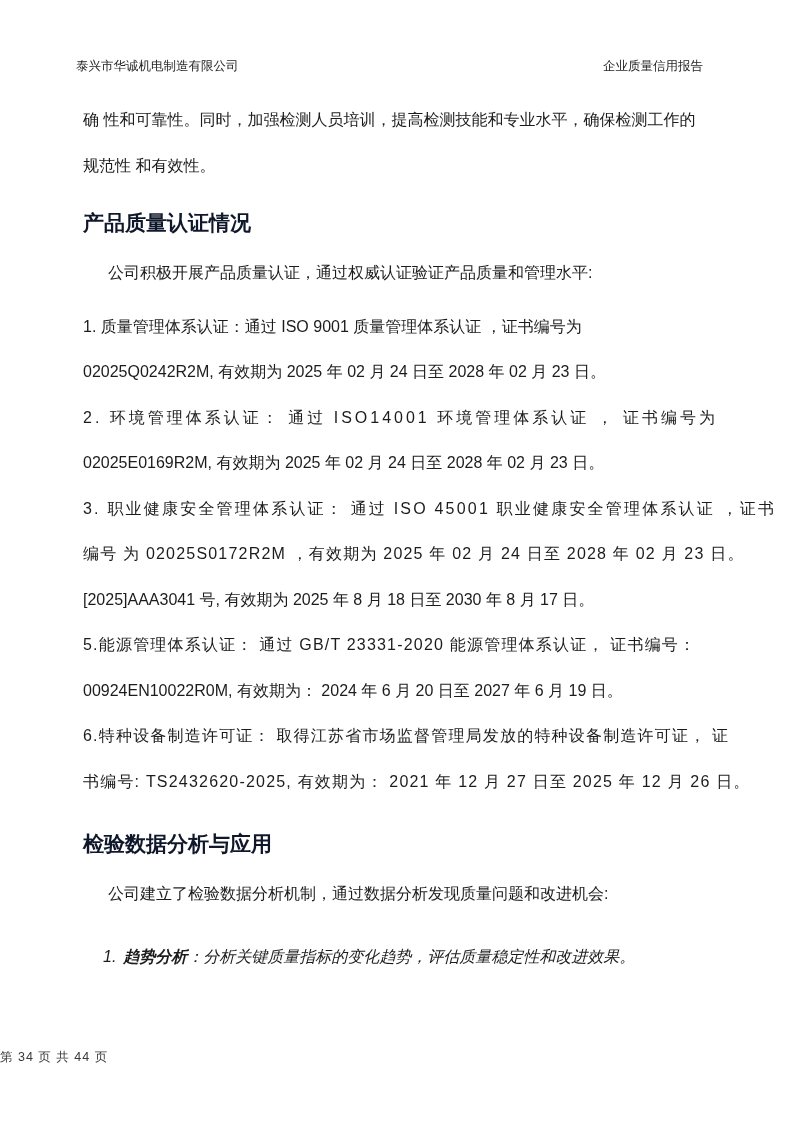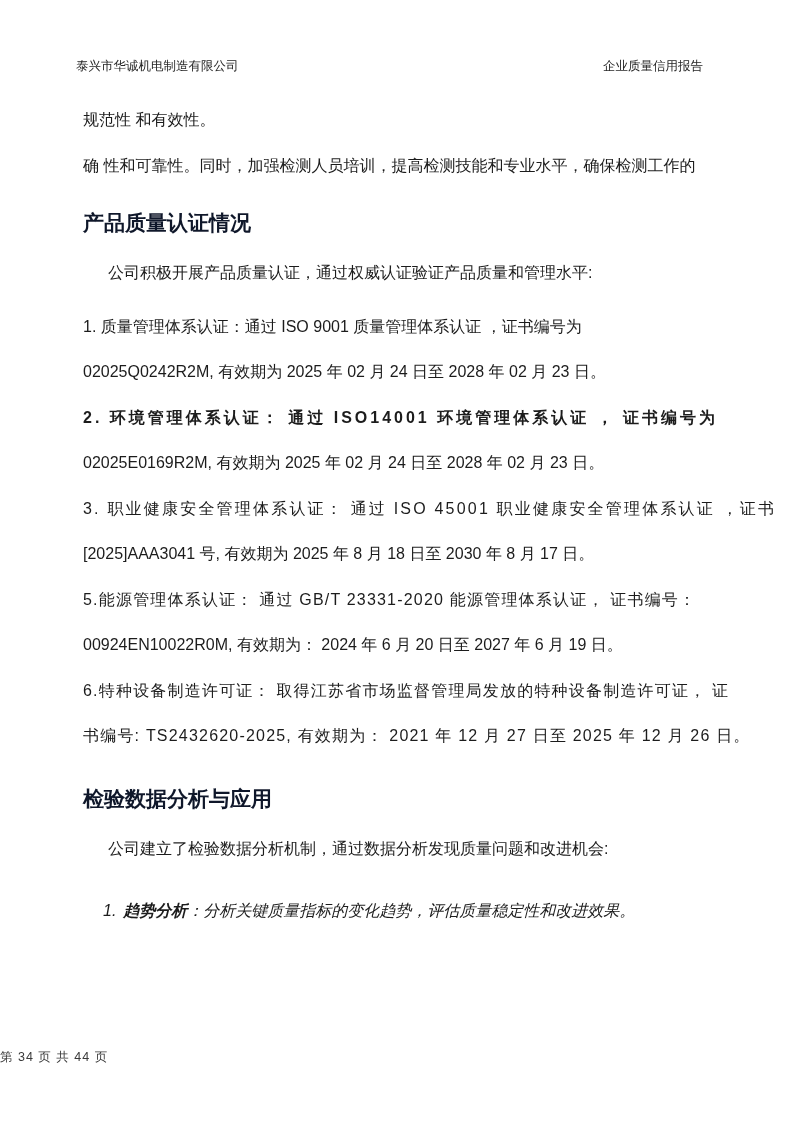--- a/index.html
+++ b/index.html
@@ -43,21 +43,21 @@
     font-size: 21px;
     line-height: 30px;
     font-weight: 700;
     color: #0f172a;
     margin: 20px 0 12px 0;
     white-space: nowrap;
   }
   .mt-lg { margin-top: 25px; }
   .lead { padding-left: 25px; }
   .items-wrap { margin-top: 8px; }
-  .ls-a { letter-spacing: 3px; font-weight: bold; }
+  .ls-a { letter-spacing: 3px; }
   .ls-b { letter-spacing: 2.2px; }
   .ls-c { letter-spacing: 1.2px; }
   .analysis-line {
     margin-top: 17px;
     padding-left: 20px;
     font-style: italic;
   }
   .num { margin-right: 7px; }
   .term { font-weight: 700; }
   .footer {
@@ -76,35 +76,36 @@
 
 <div class="page">
 
   <div class="header">
     <span>泰兴市华诚机电制造有限公司</span>
     <span>企业质量信用报告</span>
   </div>
 
   <div class="content">
 
+    <div class="line">确 性和可靠性。同时，加强检测人员培训，提高检测技能和专业水平，确保检测工作的</div>
     <div class="line">规范性 和有效性。</div>
-    <div class="line">确 性和可靠性。同时，加强检测人员培训，提高检测技能和专业水平，确保检测工作的</div>
 
     <h2 class="section-title">产品质量认证情况</h2>
 
     <div class="line lead">公司积极开展产品质量认证，通过权威认证验证产品质量和管理水平:</div>
 
     <div class="items-wrap">
       <div class="line">1. 质量管理体系认证：通过 ISO 9001 质量管理体系认证 ，证书编号为</div>
       <div class="line">02025Q0242R2M, 有效期为 2025 年 02 月 24 日至 2028 年 02 月 23 日。</div>
 
       <div class="line ls-a">2. 环境管理体系认证： 通过 ISO14001 环境管理体系认证 ， 证书编号为</div>
       <div class="line">02025E0169R2M, 有效期为 2025 年 02 月 24 日至 2028 年 02 月 23 日。</div>
 
       <div class="line ls-b">3. 职业健康安全管理体系认证： 通过 ISO 45001 职业健康安全管理体系认证 ，证书</div>
+      <div class="line ls-c">编号 为 02025S0172R2M ，有效期为 2025 年 02 月 24 日至 2028 年 02 月 23 日。</div>
 
       <div class="line">[2025]AAA3041 号, 有效期为 2025 年 8 月 18 日至 2030 年 8 月 17 日。</div>
 
       <div class="line ls-c">5.能源管理体系认证： 通过 GB/T 23331-2020 能源管理体系认证， 证书编号：</div>
       <div class="line">00924EN10022R0M, 有效期为： 2024 年 6 月 20 日至 2027 年 6 月 19 日。</div>
 
       <div class="line ls-c">6.特种设备制造许可证： 取得江苏省市场监督管理局发放的特种设备制造许可证， 证</div>
       <div class="line ls-c">书编号: TS2432620-2025, 有效期为： 2021 年 12 月 27 日至 2025 年 12 月 26 日。</div>
     </div>
 

